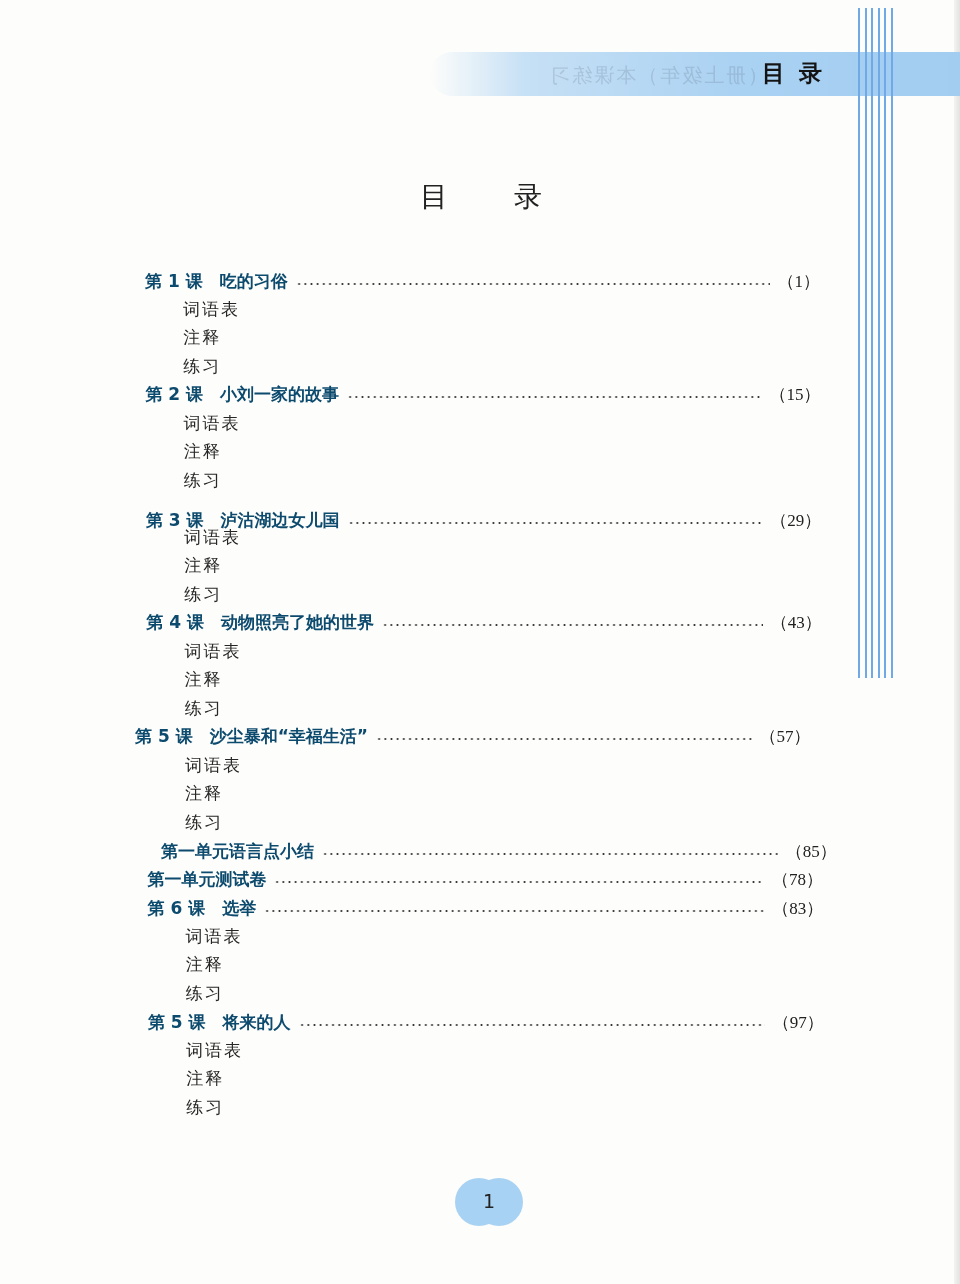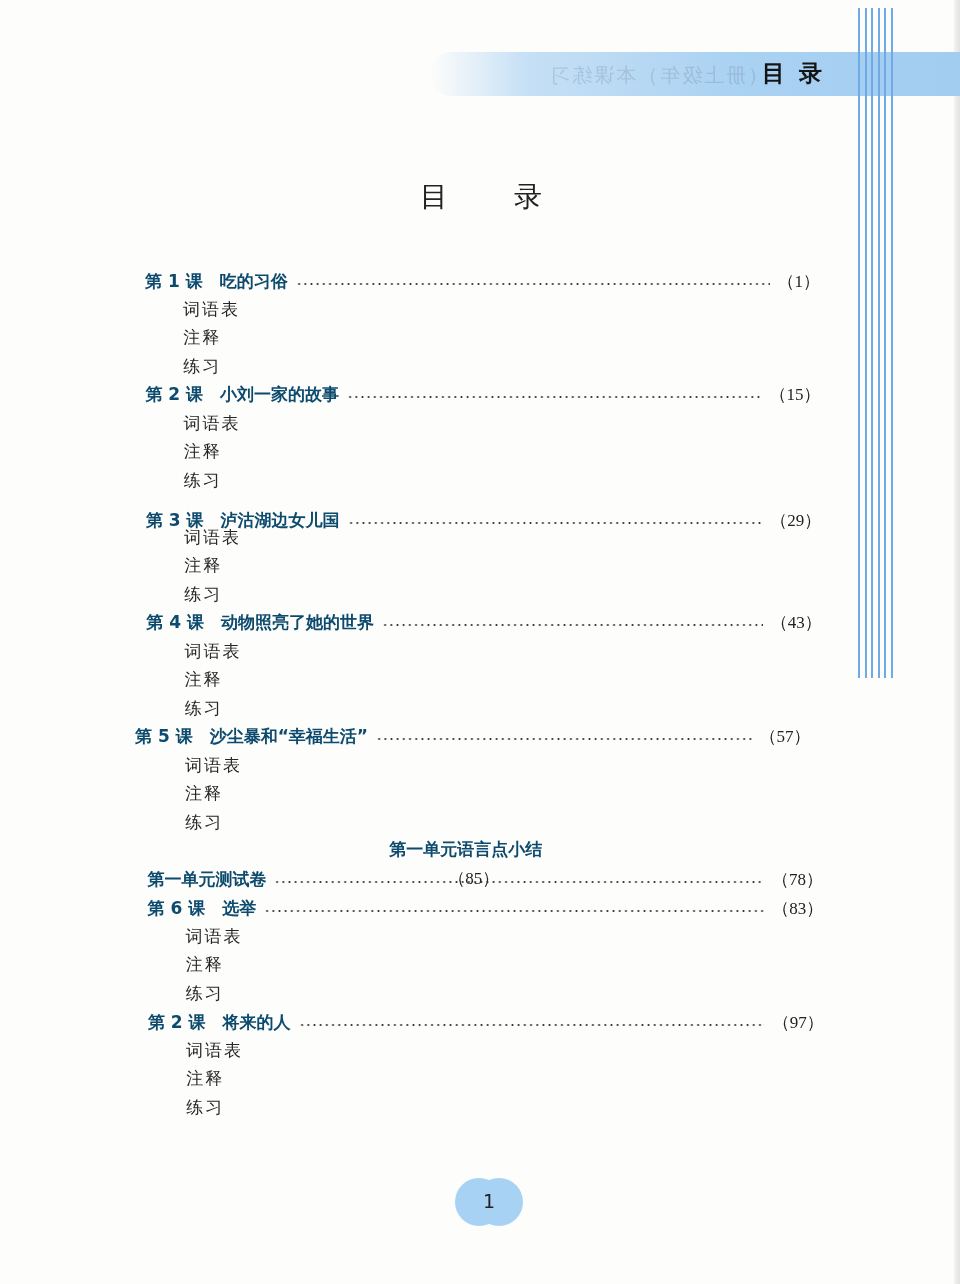--- a/index.html
+++ b/index.html
@@ -117,40 +117,40 @@
     <div class="sub-row" style="top: 667px; left: 184.596px;">注释</div>
     <div class="sub-row" style="top: 696px; left: 184.712px;">练习</div>
     <div class="toc-row" style="top: 723px; left: 135px; width: 675.546px;">
       <span class="label">第 5 课　沙尘暴和“幸福生活”</span>
       <span class="leader"></span>
       <span class="page">（57）</span>
     </div>
     <div class="sub-row" style="top: 753px; left: 184.94px;">词语表</div>
     <div class="sub-row" style="top: 781px; left: 185.052px;">注释</div>
     <div class="sub-row" style="top: 810px; left: 185.168px;">练习</div>
-    <div class="toc-row" style="top: 838px; left: 132px; width: 675.684px; flex-direction: column;">
+    <div class="toc-row" style="top: 838px; left: 161px; width: 675.684px;">
       <span class="label">第一单元语言点小结</span>
       <span class="leader"></span>
       <span class="page">（85）</span>
     </div>
     <div class="toc-row" style="top: 866px; left: 147.392px; width: 675.718px;">
       <span class="label">第一单元测试卷</span>
       <span class="leader"></span>
       <span class="page">（78）</span>
     </div>
     <div class="toc-row" style="top: 895px; left: 147.508px; width: 675.752px;">
       <span class="label">第 6 课　选举</span>
       <span class="leader"></span>
       <span class="page">（83）</span>
     </div>
     <div class="sub-row" style="top: 924px; left: 185.624px;">词语表</div>
     <div class="sub-row" style="top: 952px; left: 185.736px;">注释</div>
     <div class="sub-row" style="top: 981px; left: 185.852px;">练习</div>
     <div class="toc-row" style="top: 1009px; left: 147.964px; width: 675.889px;">
-      <span class="label">第 2 课　将来的人</span>
+      <span class="label">第 5 课　将来的人</span>
       <span class="leader"></span>
       <span class="page">（97）</span>
     </div>
     <div class="sub-row" style="top: 1038px; left: 186.08px;">词语表</div>
     <div class="sub-row" style="top: 1066px; left: 186.192px;">注释</div>
     <div class="sub-row" style="top: 1095px; left: 186.308px;">练习</div>
   </div>
 
 <div class="page-badge">
   <div class="c1"></div>

